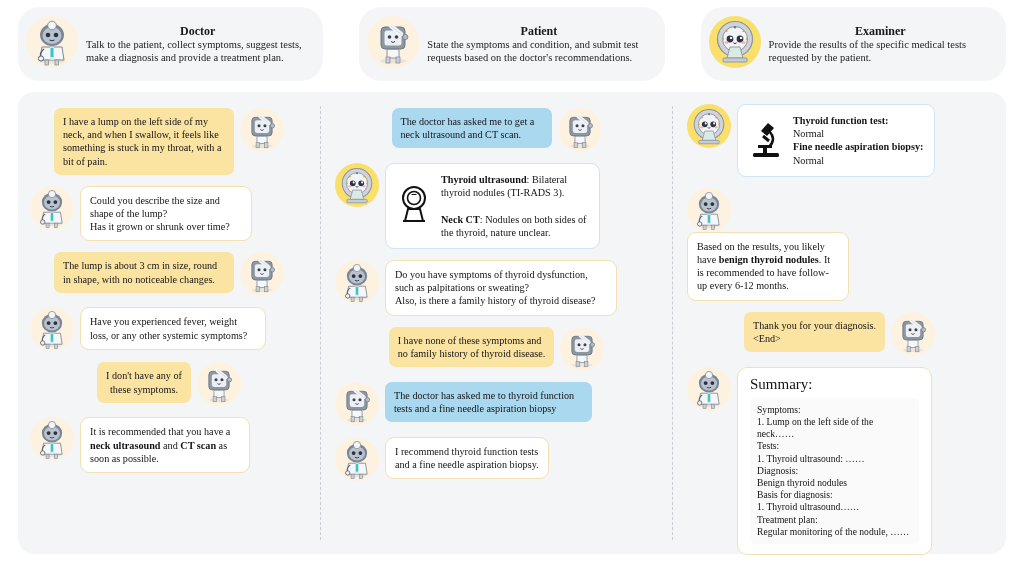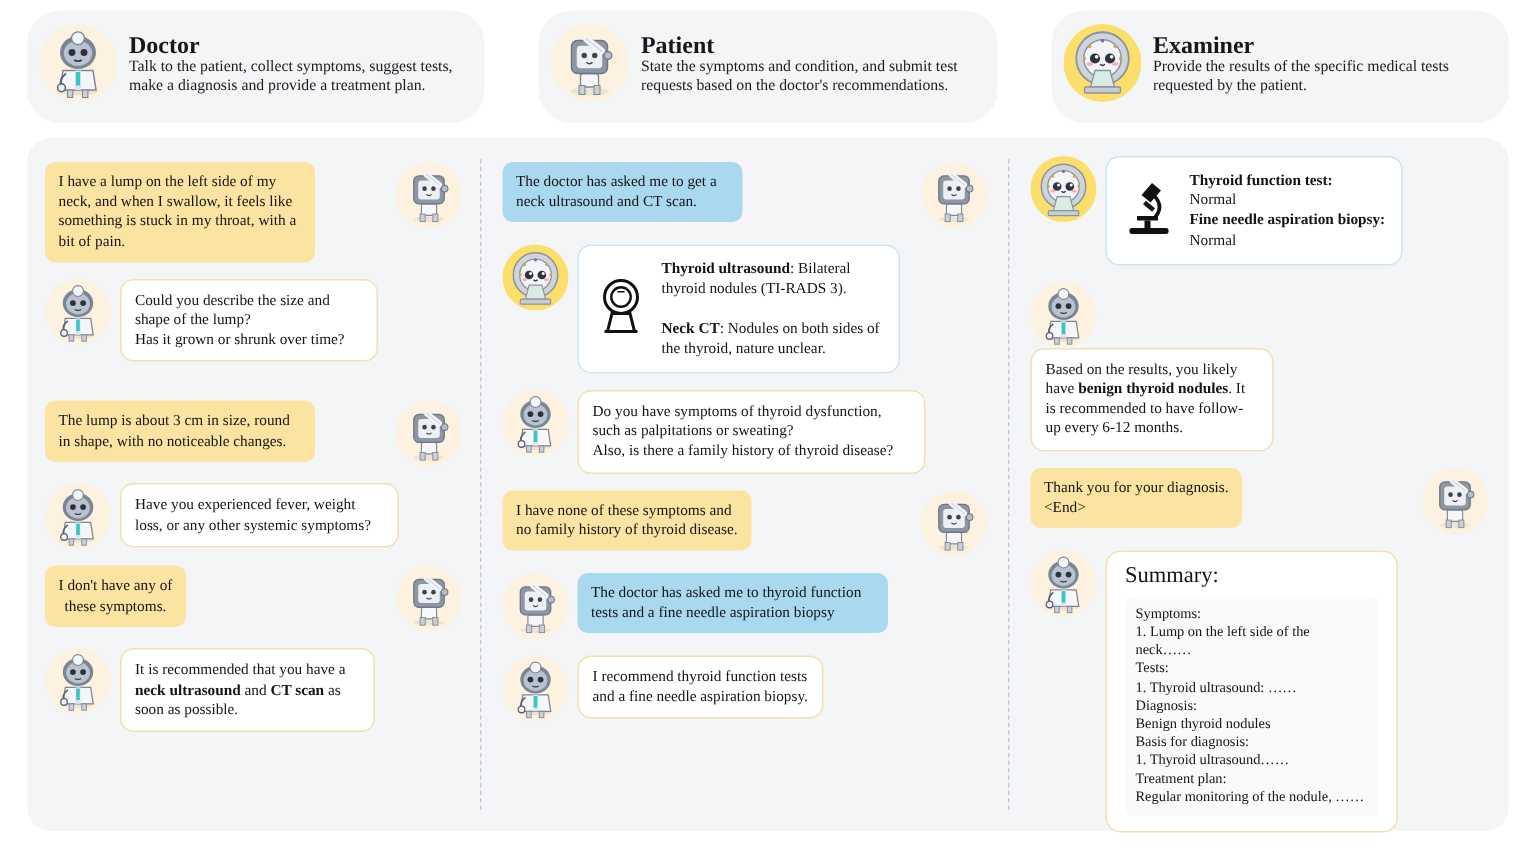--- a/index.html
+++ b/index.html
@@ -20,21 +20,21 @@
   .role-card {
     background: #f4f5f7;
     border-radius: 22px;
     display: flex; align-items: center;
     padding: 6px 14px 6px 8px;
     margin: 0 18px;
     min-height: 64px;
   }
   .role-card .avatar { flex: 0 0 auto; margin-right: 8px; }
   .role-text { }
-  .role-name { font-weight: bold; font-size: 16px; color: #18181b; line-height: 14px; margin-bottom: 1px; }
+  .role-name { font-weight: bold; font-size: 12px; color: #18181b; line-height: 14px; margin-bottom: 1px; text-align: center; }
   .role-desc { font-size: 10.5px; color: #1c1c1f; line-height: 12.6px; }
 
   
   .panel {
     position: absolute; left: 18px; top: 92px;
     width: 988px; height: 462px;
     background: #f4f5f7;
     border-radius: 16px;
   }
   .divider {
@@ -46,21 +46,21 @@
 
   .col {
     position: absolute; top: 0; height: 462px;
   }
   .col.c1 { left: 0px;   width: 302px; }
   .col.c2 { left: 303px; width: 351px; }
   .col.c3 { left: 655px; width: 333px; }
 
   
   .row { display: flex; align-items: flex-start; }
-  .row.right { justify-content: space-between; }
+  .row.right { justify-content: center; }
   .row.left { justify-content: flex-start; }
 
   .bubble {
     font-size: 10.2px;
     line-height: 13.2px;
     padding: 7px 9px;
     border-radius: 7px;
     color: #141417;
   }
   .bubble b { font-weight: bold; }
@@ -205,21 +205,21 @@
     <rect x="14" y="11" width="24" height="22" rx="4" fill="#8d96a3" stroke="#6d7683" stroke-width="1"></rect>
     <rect x="17.5" y="14.5" width="17" height="15" rx="2.5" fill="#eceff3"></rect>
     <circle cx="22.5" cy="21" r="1.8" fill="#3c4350"></circle>
     <circle cx="29.5" cy="21" r="1.8" fill="#3c4350"></circle>
     <path d="M24 25.5 Q26 27.5 28 25.5" stroke="#3c4350" stroke-width="1" fill="none"></path>
     <circle cx="38.3" cy="21" r="2.6" fill="#b4bcc7" stroke="#6d7683" stroke-width="0.8"></circle>
     <path d="M24 10 L34 18" stroke="#f2f4f7" stroke-width="4.5" stroke-linecap="round"></path>
     <path d="M24 10 L34 18" stroke="#cdd3db" stroke-width="0.8" stroke-linecap="round"></path>
   </svg></span></span>
         </div>
-        <div class="row left" style="margin-bottom: 26px;">
+        <div class="row left" style="margin-bottom: 11px;">
           <span style="flex: 0 0 auto; margin: 0px 6px 0px 0px;"><span class="ava cream">
   <svg width="44" height="44" viewBox="0 0 52 52">
     <circle cx="26" cy="26" r="26" fill="#fdf2e0"></circle>
     <ellipse cx="26" cy="45" rx="12" ry="2.2" fill="#ece3d3"></ellipse>
     <path d="M16 31 L36 31 L38 44 L14 44 Z" fill="#f4f6f8" stroke="#7e8794" stroke-width="1"></path>
     <path d="M24 31 L28 31 L28 44 L24 44 Z" fill="#dfe4ea"></path>
     <rect x="24.6" y="32" width="2.8" height="9" fill="#35c6c6"></rect>
     <ellipse cx="26" cy="19" rx="12" ry="11" fill="#7b8694"></ellipse>
     <ellipse cx="26" cy="19.5" rx="9.4" ry="8.4" fill="#b9c3cf"></ellipse>
     <circle cx="22" cy="19" r="2.3" fill="#2b323c"></circle>

